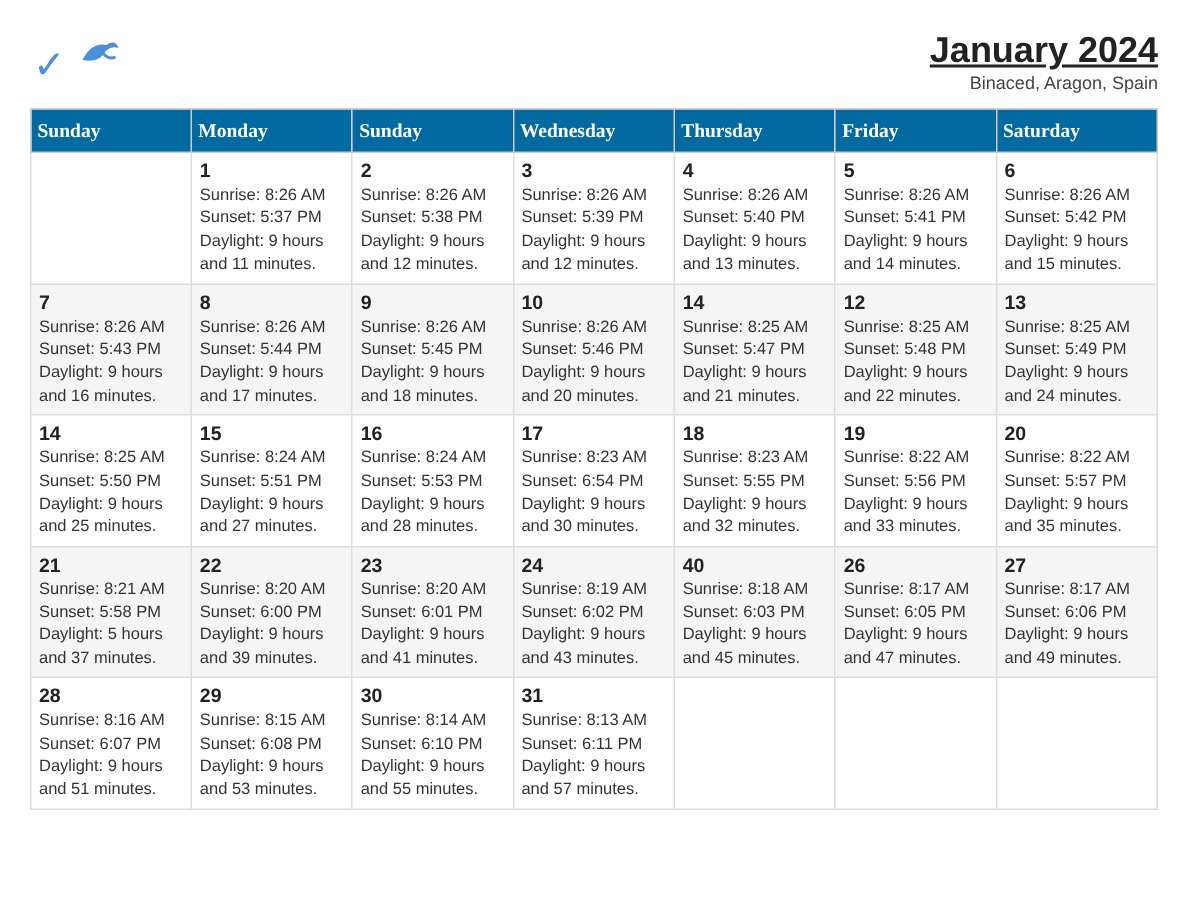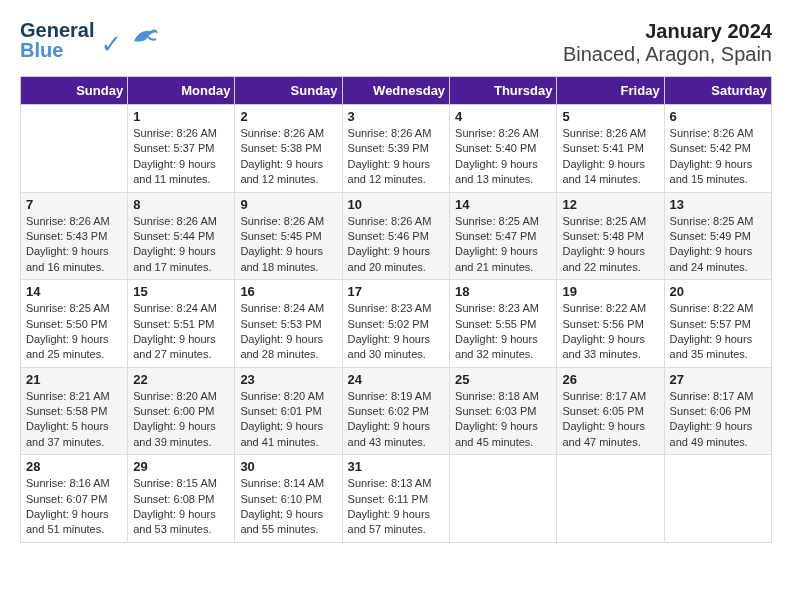--- a/index.html
+++ b/index.html
@@ -18,42 +18,44 @@
     }
     .logo {
       display: flex;
       flex-direction: column;
       align-items: flex-start;
     }
     .title-block {
       text-align: right;
     }
     .title-block h1 {
-      font-size: 20px;
+      font-size: 24px;
       font-weight: bold;
       color: #222;
+      text-decoration: underline;
     }
     .title-block h2 {
-      font-size: 20px;
+      font-size: 12px;
       font-weight: normal;
       color: #444;
     }
     .calendar {
       width: 100%;
       border-collapse: collapse;
       font-size: 11px;
     }
     .calendar th {
-      background: #4c1d95;
+      background: #0369a1;
       color: #fff;
       padding: 6px 4px;
-      text-align: right;
+      text-align: left;
       font-size: 13px;
       font-weight: bold;
       border: 1px solid #ccc;
+      font-family: Liberation Serif, serif;
     }
     .calendar td {
       border: 1px solid #ddd;
       vertical-align: top;
       padding: 4px 5px;
       width: 108px;
       min-height: 80px;
     }
     .day-number {
       font-size: 13px;
@@ -76,24 +78,20 @@
     .empty-cell {
       background: #fff !important;
     }
   </style>
 </head>
 <body>
 
 <div class="header">
   <div class="logo">
     <div style="display:flex; align-items:center; gap:4px;">
-      <div style="display:flex; flex-direction:column; line-height:1;">
-        <span style="font-size:20px; font-weight:bold; color:#1a3a5c;">General</span>
-        <span style="font-size:20px; font-weight:bold; color:#4a90d9;">Blue</span>
-      </div>
       <div style="color:#4a90d9; font-size:26px; margin-left:2px;">✓
         <svg width="32" height="32" viewBox="0 0 32 32">
           <path d="M4 20 Q10 8 20 10 Q26 6 28 12 Q22 10 18 16 Q14 22 4 20Z" fill="#4a90d9"></path>
           <path d="M18 16 Q22 20 26 18" stroke="#4a90d9" stroke-width="2" fill="none"></path>
         </svg>
       </div>
     </div>
   </div>
   <div class="title-block">
     <h1>January 2024</h1>
@@ -245,21 +243,21 @@
         <div class="day-info">
           <div>Sunrise: 8:24 AM</div>
           <div>Sunset: 5:53 PM</div>
           <div>Daylight: 9 hours and 28 minutes.</div>
         </div>
       </td>
         <td>
         <span class="day-number">17</span>
         <div class="day-info">
           <div>Sunrise: 8:23 AM</div>
-          <div>Sunset: 5:02 PM</div>
+          <div>Sunset: 6:54 PM</div>
           <div>Daylight: 9 hours and 30 minutes.</div>
         </div>
       </td>
         <td>
         <span class="day-number">18</span>
         <div class="day-info">
           <div>Sunrise: 8:23 AM</div>
           <div>Sunset: 5:55 PM</div>
           <div>Daylight: 9 hours and 32 minutes.</div>
         </div>
@@ -308,21 +306,21 @@
       </td>
         <td>
         <span class="day-number">24</span>
         <div class="day-info">
           <div>Sunrise: 8:19 AM</div>
           <div>Sunset: 6:02 PM</div>
           <div>Daylight: 9 hours and 43 minutes.</div>
         </div>
       </td>
         <td>
-        <span class="day-number">25</span>
+        <span class="day-number">40</span>
         <div class="day-info">
           <div>Sunrise: 8:18 AM</div>
           <div>Sunset: 6:03 PM</div>
           <div>Daylight: 9 hours and 45 minutes.</div>
         </div>
       </td>
         <td>
         <span class="day-number">26</span>
         <div class="day-info">
           <div>Sunrise: 8:17 AM</div>

